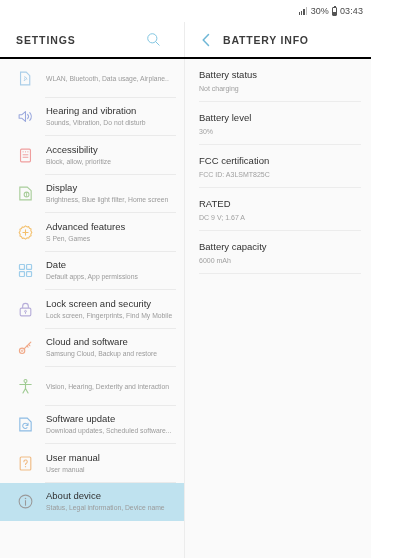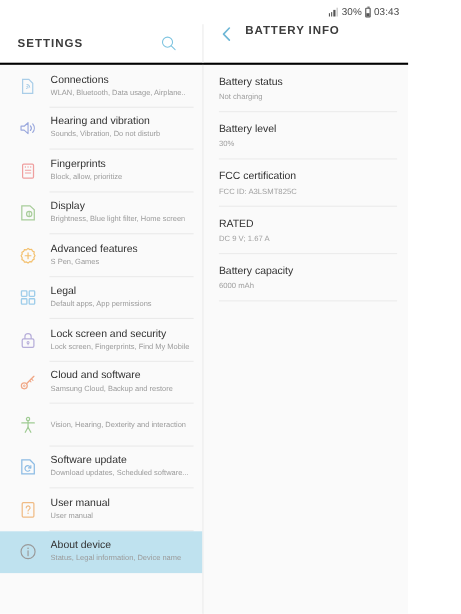--- a/index.html
+++ b/index.html
@@ -122,21 +122,21 @@
     width: 18px;
     height: 18px;
     display: flex;
     align-items: center;
     justify-content: center;
     cursor: pointer;
   }
   .header-right {
     flex: 1 1 auto;
     display: flex;
-    align-items: flex-start;
+    align-items: center;
     padding-left: 12px;
     box-sizing: border-box;
     border-left: 1px solid #ececec;
   }
   .back-btn {
     width: 18px;
     height: 18px;
     display: flex;
     align-items: center;
     justify-content: center;
@@ -291,21 +291,20 @@
         <div class="side-item">
           <span class="side-icon">
             <svg width="17" height="17" viewBox="0 0 24 24" fill="none">
               <path d="M5 3h8l5 5v13H5z" stroke="#a9cde8" stroke-width="1.6" fill="none"></path>
               <path d="M10.5 9.5a4 4 0 013.6 3.6" stroke="#a9cde8" stroke-width="1.3" fill="none" stroke-linecap="round"></path>
               <path d="M10.5 12.2a1.8 1.8 0 011.5 1.6" stroke="#a9cde8" stroke-width="1.3" fill="none" stroke-linecap="round"></path>
               <circle cx="10.4" cy="14.6" r="0.9" fill="#a9cde8"></circle>
             </svg>
           </span>
           <div class="side-text">
-            <div class="side-title">Connections</div>
             <div class="side-sub">WLAN, Bluetooth, Data usage, Airplane..</div>
           </div>
           <span class="sep"></span>
         </div>
         <div class="side-item">
           <span class="side-icon">
             <svg width="17" height="17" viewBox="0 0 24 24" fill="none">
               <path d="M3 9.5h4L12 5v14l-5-4.5H3z" stroke="#9aa8dd" stroke-width="1.5" fill="none" stroke-linejoin="round"></path>
               <path d="M15 9a4.5 4.5 0 010 6" stroke="#9aa8dd" stroke-width="1.5" fill="none" stroke-linecap="round"></path>
               <path d="M18 6.5a8.5 8.5 0 010 11" stroke="#9aa8dd" stroke-width="1.5" fill="none" stroke-linecap="round"></path>
@@ -322,21 +321,21 @@
             <svg width="17" height="17" viewBox="0 0 24 24" fill="none">
               <rect x="5" y="3" width="14" height="18" rx="1.5" stroke="#ef9e9e" stroke-width="1.6" fill="none"></rect>
               <line x1="8" y1="11" x2="16" y2="11" stroke="#ef9e9e" stroke-width="1.4"></line>
               <line x1="8" y1="14.5" x2="16" y2="14.5" stroke="#ef9e9e" stroke-width="1.4"></line>
               <circle cx="8.6" cy="6.8" r="0.9" fill="#ef9e9e"></circle>
               <circle cx="12" cy="6.8" r="0.9" fill="#ef9e9e"></circle>
               <circle cx="15.4" cy="6.8" r="0.9" fill="#ef9e9e"></circle>
             </svg>
           </span>
           <div class="side-text">
-            <div class="side-title">Fingerprints</div>
+            <div class="side-title">Accessibility</div>
             <div class="side-sub">Block, allow, prioritize</div>
           </div>
           <span class="sep"></span>
         </div>
         <div class="side-item">
           <span class="side-icon">
             <svg width="17" height="17" viewBox="0 0 24 24" fill="none">
               <path d="M4 3h10.5L20 8v13H4z" stroke="#a8cd9a" stroke-width="1.6" fill="none"></path>
               <circle cx="13.5" cy="13.5" r="3.4" stroke="#a8cd9a" stroke-width="1.5" fill="none"></circle>
               <path d="M13.5 10.1v6.8" stroke="#a8cd9a" stroke-width="1.3"></path>
@@ -364,21 +363,21 @@
         <div class="side-item">
           <span class="side-icon">
             <svg width="17" height="17" viewBox="0 0 24 24" fill="none">
               <rect x="3.5" y="3.5" width="7" height="7" rx="1" stroke="#9ecdea" stroke-width="1.7" fill="none"></rect>
               <rect x="13.5" y="3.5" width="7" height="7" rx="1" stroke="#9ecdea" stroke-width="1.7" fill="none"></rect>
               <rect x="3.5" y="13.5" width="7" height="7" rx="1" stroke="#9ecdea" stroke-width="1.7" fill="none"></rect>
               <rect x="13.5" y="13.5" width="7" height="7" rx="1" stroke="#9ecdea" stroke-width="1.7" fill="none"></rect>
             </svg>
           </span>
           <div class="side-text">
-            <div class="side-title">Legal</div>
+            <div class="side-title">Date</div>
             <div class="side-sub">Default apps, App permissions</div>
           </div>
           <span class="sep"></span>
         </div>
         <div class="side-item">
           <span class="side-icon">
             <svg width="17" height="17" viewBox="0 0 24 24" fill="none">
               <rect x="4.5" y="10" width="15" height="11" rx="1.8" stroke="#b6add9" stroke-width="1.6" fill="none"></rect>
               <path d="M8 10V7.3a4 4 0 018 0V10" stroke="#b6add9" stroke-width="1.6" fill="none"></path>
               <circle cx="12" cy="14.6" r="1.3" stroke="#b6add9" stroke-width="1.3" fill="none"></circle>

